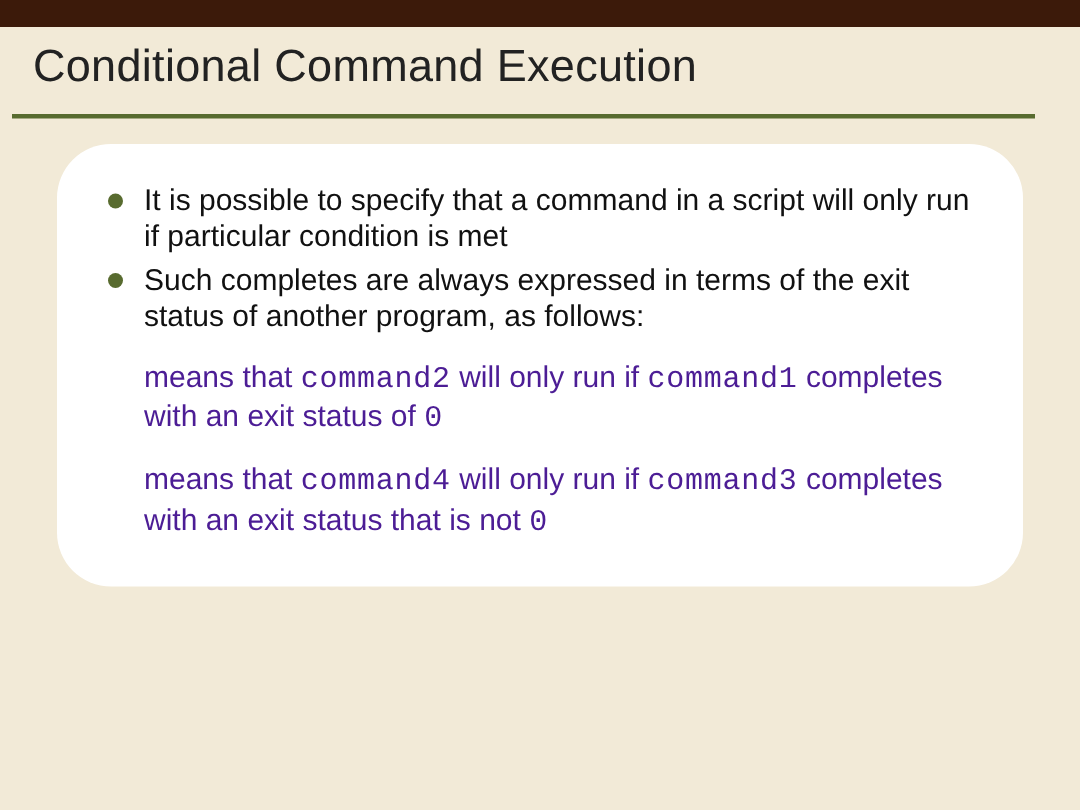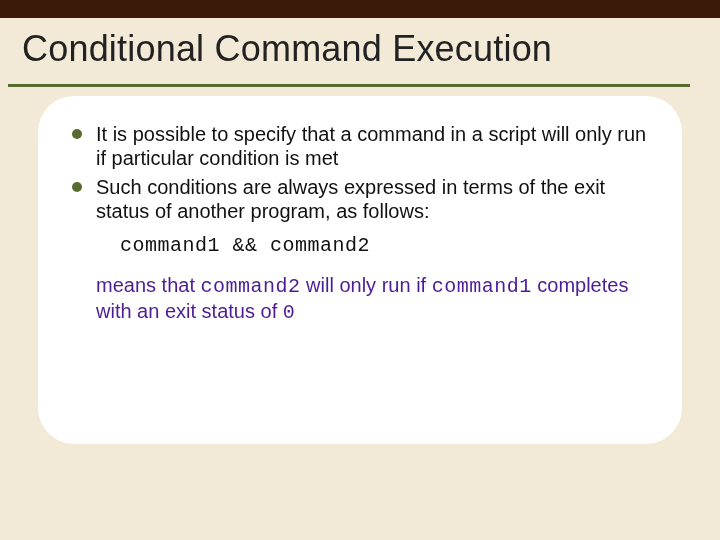--- a/index.html
+++ b/index.html
@@ -8,40 +8,40 @@
     background: #f2ead7;
     font-family: Arial, Helvetica, sans-serif;
     position: relative;
   }
   .top-bar {
     width: 100%;
     height: 18px;
     background: #3c1a0a;
   }
   .title {
-    font-size: 36px;
+    font-size: 30px;
     color: #222;
     padding: 10px 0 14px 22px;
     letter-spacing: 0.2px;
   }
   .rule-wrap {
     padding-left: 8px;
     padding-right: 30px;
   }
   .rule {
     height: 3px;
     background: #586b2f;
     width: 100%;
   }
   .content-box {
     position: absolute;
     left: 38px;
     top: 96px;
     width: 644px;
-    height: 348px;
+    height: 295px;
     background: #fff;
     border-radius: 36px;
     padding: 26px 30px 20px 30px;
   }
   ul.top-list {
     list-style: none;
   }
   ul.top-list > li {
     position: relative;
     padding-left: 28px;
@@ -89,24 +89,26 @@
 <div class="rule-wrap">
   <div class="rule"></div>
 </div>
 
 <div class="content-box">
   <ul class="top-list">
     <li>
       <span>It is possible to specify that a command in a script will only run if particular condition is met</span>
     </li>
     <li>
-      <span>Such conditions are </span><span class="ital">always</span><span> expressed in terms of the exit status of another program, as follows:</span>
+      <span>Such completes are </span><span class="ital">always</span><span> expressed in terms of the exit status of another program, as follows:</span>
     </li>
   </ul>
 
-  <div class="code-line">command1 &amp;&amp; command2</div>
 
   <div class="para">
     <span>means that </span><span class="mono">command2</span><span> will only run if </span><span class="mono">command1</span><span> completes with an exit status of </span><span class="mono">0</span>
   </div>
 
 
+  <div class="para">
+    <span>means that </span><span class="mono">command4</span><span> will only run if </span><span class="mono">command3</span><span> completes with an exit status that is </span><span class="ital">not</span><span> </span><span class="mono">0</span>
+  </div>
 </div>
 
 </body></html>

